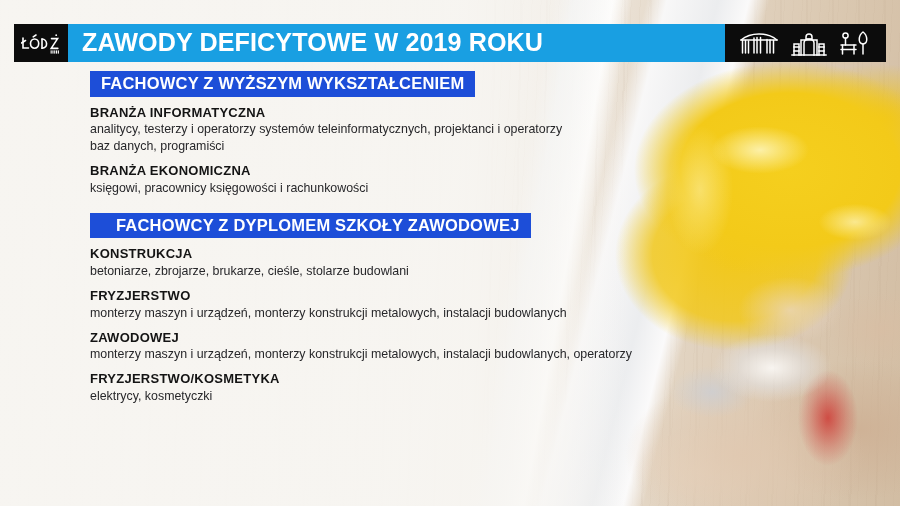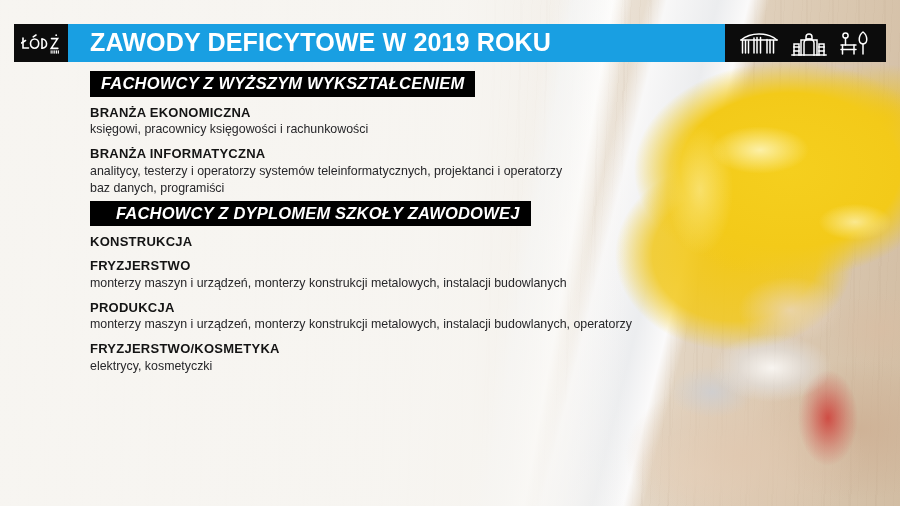--- a/index.html
+++ b/index.html
@@ -59,21 +59,21 @@
     position:absolute; left:14px; top:24px; width:872px; height:38px;
     display:flex; align-items:stretch;
   }
   .logo-box {
     width:54px; background:#0c0c0c;
     display:flex; align-items:center; justify-content:center;
   }
   .logo-box svg { display:block; }
   .title-box {
     flex:1 1 auto; background:#199fe2;
-    display:flex; align-items:center; padding-left:22px;
+    display:flex; align-items:center; padding-left:14px;
   }
   .title-box .title {
     color:#ffffff;
     font-weight:bold;
     font-size:25.5px;
     letter-spacing:.1px;
     line-height:1;
     white-space:nowrap;
     transform:scaleX(.985);
     transform-origin:left center;
@@ -83,30 +83,29 @@
     display:flex; align-items:center; justify-content:space-around;
     padding:0 8px;
   }
   .icons-box svg { display:block; }
 
   
   .content { position:absolute; left:0; top:62px; width:900px; }
 
   .sec-head {
     display:inline-block;
-    background:#000000; color:#ffffff;
+    background:#1d4ed8; color:#ffffff;
     font-weight:bold; font-size:16.5px; letter-spacing:.2px;
     padding:4px 11px 5px 11px;
     margin-left:90px;
     line-height:1;
     white-space:nowrap;
-    font-style:italic;
   }
   .sec-head.first { margin-top:9px; }
-  .sec-head.second { margin-top:4px;padding-left:26px; }
+  .sec-head.second { margin-top:16px;padding-left:26px; }
 
   .cat { margin-left:90px; }
   .cat-name {
     font-weight:bold; font-size:13px; letter-spacing:.25px;
     color:#141414; line-height:1.12; margin-top:9px;
   }
   .cat-first .cat-name { margin-top:9px; }
   .cat-desc {
     font-size:12.4px; color:#27272a; line-height:1.38; margin-top:1px;
     max-width:610px;
@@ -191,56 +190,59 @@
     </svg>
 
   </div>
 </div>
 
 <div class="content">
 
   <div>
     <div class="sec-head first">FACHOWCY Z WYŻSZYM WYKSZTAŁCENIEM</div>
 
-    <div class="cat">
-      <div class="cat-name">BRANŻA EKONOMICZNA</div>
-      <div class="cat-desc">
-        <span class="ln">księgowi, pracownicy księgowości i rachunkowości</span>
-      </div>
-    </div>
-
     <div class="cat cat-first">
       <div class="cat-name">BRANŻA INFORMATYCZNA</div>
       <div class="cat-desc">
         <span class="ln">analitycy, testerzy i operatorzy systemów teleinformatycznych, projektanci i operatorzy</span>
         <span class="ln">baz danych, programiści</span>
       </div>
     </div>
 
+    <div class="cat">
+      <div class="cat-name">BRANŻA EKONOMICZNA</div>
+      <div class="cat-desc">
+        <span class="ln">księgowi, pracownicy księgowości i rachunkowości</span>
+      </div>
+    </div>
+
   </div>
 
   <div>
     <div class="sec-head second">FACHOWCY Z DYPLOMEM SZKOŁY ZAWODOWEJ</div>
 
     <div class="cat cat-first">
       <div class="cat-name">KONSTRUKCJA</div>
+      <div class="cat-desc">
+        <span class="ln">betoniarze, zbrojarze, brukarze, cieśle, stolarze budowlani</span>
+      </div>
     </div>
 
     <div class="cat">
     </div>
 
     <div class="cat">
       <div class="cat-name">FRYZJERSTWO</div>
       <div class="cat-desc">
         <span class="ln">monterzy maszyn i urządzeń, monterzy konstrukcji metalowych, instalacji budowlanych</span>
       </div>
     </div>
 
     <div class="cat">
-      <div class="cat-name">PRODUKCJA</div>
+      <div class="cat-name">ZAWODOWEJ</div>
       <div class="cat-desc">
         <span class="ln">monterzy maszyn i urządzeń, monterzy konstrukcji metalowych, instalacji budowlanych, operatorzy</span>
       </div>
     </div>
 
     <div class="cat">
       <div class="cat-name">FRYZJERSTWO/KOSMETYKA</div>
       <div class="cat-desc">
         <span class="ln">elektrycy, kosmetyczki</span>
       </div>

